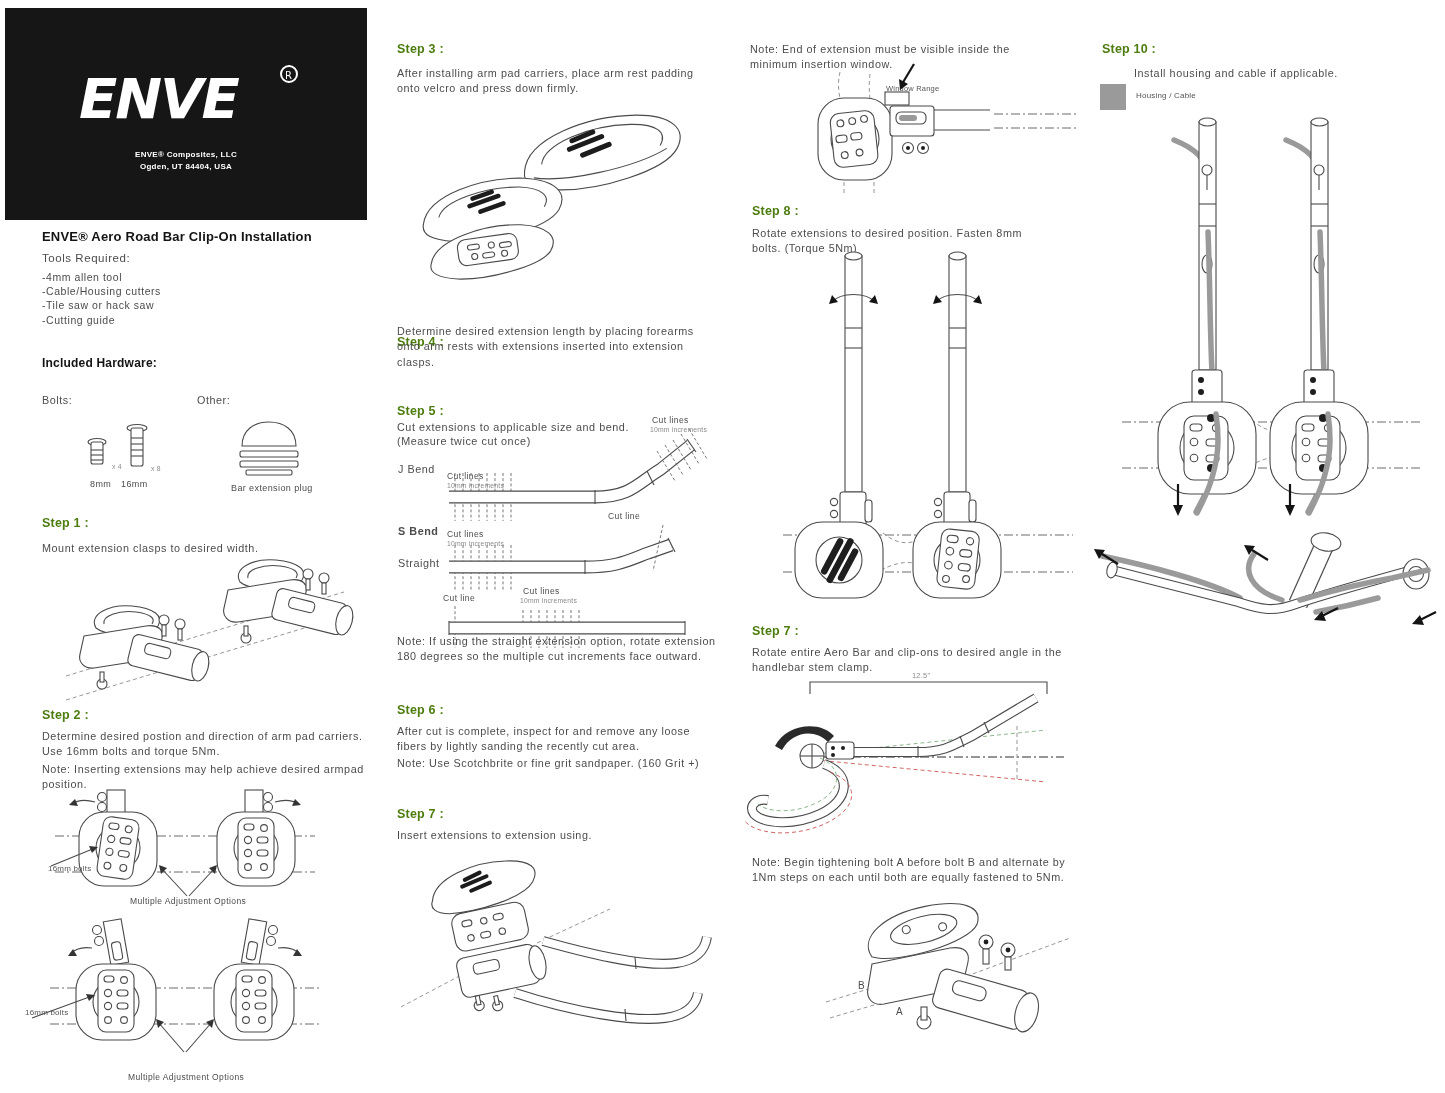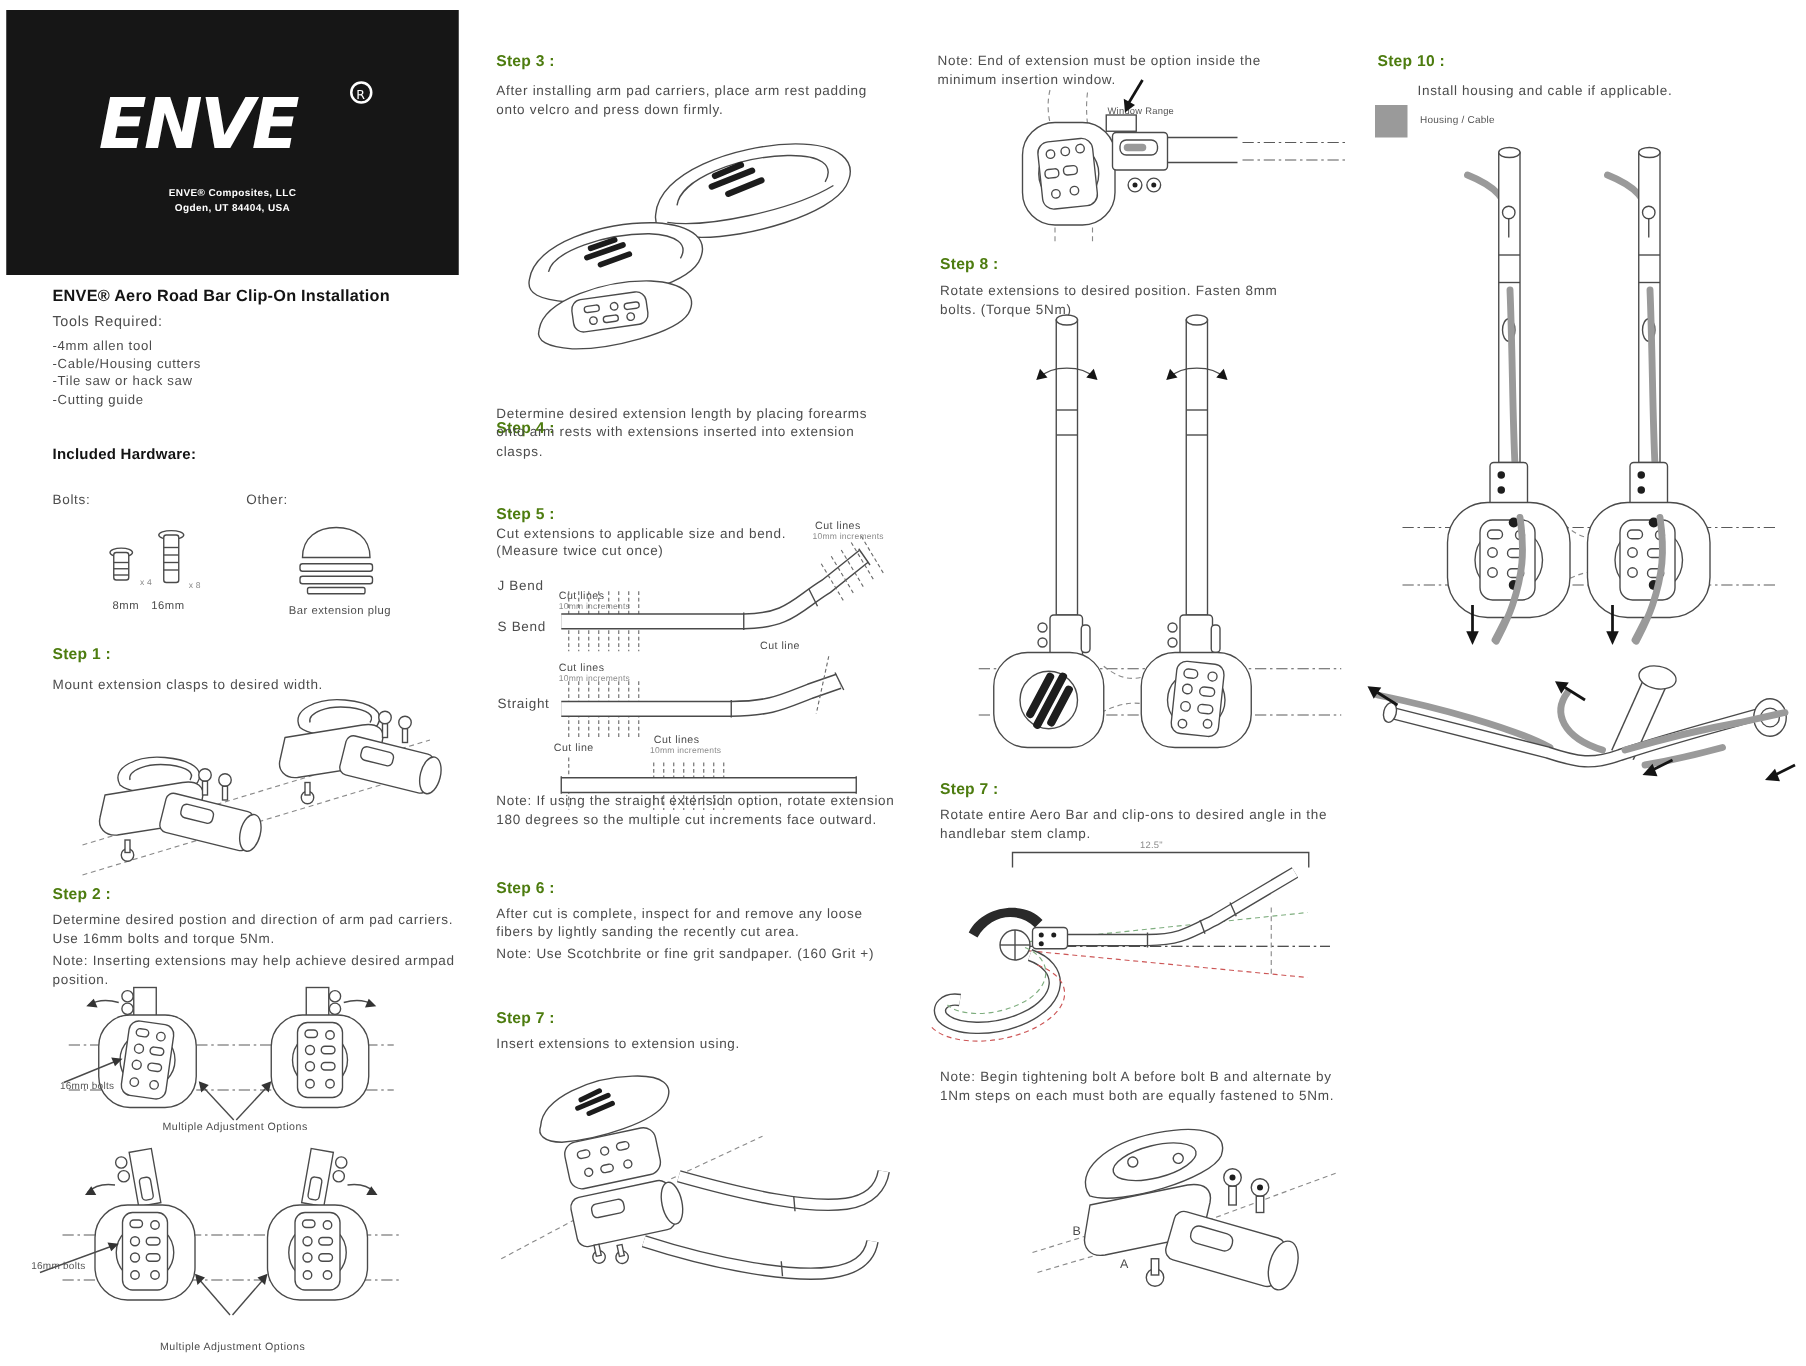--- a/index.html
+++ b/index.html
@@ -293,21 +293,21 @@
   <line class="ln" x1="160" y1="75" x2="160" y2="89"></line>
   <line class="ln" x1="212" y1="56" x2="219" y2="70"></line>
   <line class="ln" x1="252" y1="24" x2="261" y2="37"></line>
   <line class="cut" x1="222" y1="36" x2="240" y2="66"></line>
   <line class="cut" x1="230" y1="30" x2="248" y2="60"></line>
   <line class="cut" x1="238" y1="25" x2="256" y2="55"></line>
   <line class="cut" x1="246" y1="19" x2="264" y2="49"></line>
   <line class="cut" x1="254" y1="14" x2="272" y2="44"></line>
 </svg>
 
-<div class="abs bt" style="left:398px;top:495px;">S Bend</div>
+<div class="abs bt" style="left:398px;top:524px;font-weight:bold;">S Bend</div>
 <div class="abs lbl" style="left:447px;top:529px;font-size:8.5px;">Cut lines</div>
 <div class="abs tiny" style="left:447px;top:540px;">10mm increments</div>
 <div class="abs lbl" style="left:608px;top:511px;font-size:8.5px;">Cut line</div>
 <svg class="d" style="left:435px;top:525px;" width="290" height="75" viewBox="0 0 290 75">
   <g>
     <line class="cut" x1="20" y1="20" x2="20" y2="66"></line>
       <line class="cut" x1="28" y1="20" x2="28" y2="66"></line>
     <line class="cut" x1="36" y1="20" x2="36" y2="66"></line>
       <line class="cut" x1="44" y1="20" x2="44" y2="66"></line>
     <line class="cut" x1="52" y1="20" x2="52" y2="66"></line>
@@ -381,21 +381,21 @@
       <rect class="fw" x="88" y="150" width="4" height="9"></rect>
   </g>
   <path class="tube-o2" d="M148,96 C205,112 252,122 282,118 C302,115 310,104 312,92"></path>
   <path class="tube-i2" d="M148,96 C205,112 252,122 282,118 C302,115 310,104 312,92"></path>
   <path class="tube-o2" d="M120,148 C182,168 240,177 270,173 C292,170 301,160 303,148"></path>
   <path class="tube-i2" d="M120,148 C182,168 240,177 270,173 C292,170 301,160 303,148"></path>
   <line class="ln" x1="240" y1="112" x2="241" y2="124"></line>
   <line class="ln" x1="230" y1="164" x2="231" y2="176"></line>
 </svg>
 
-<div class="abs bt" style="left:750px;top:42px;width:300px;">Note: End of extension must be option inside the minimum insertion window.</div>
+<div class="abs bt" style="left:750px;top:42px;width:300px;">Note: End of extension must be visible inside the minimum insertion window.</div>
 <div class="abs tiny" style="left:886px;top:84px;font-size:7.5px;color:#555;">Window Range</div>
 <svg class="d" style="left:748px;top:60px;" width="330" height="135" viewBox="0 0 330 135">
   <path class="dash" d="M92,12 C90,20 90,29 92,38"></path>
   <path class="dash" d="M122,14 C121,22 121,30 122,39"></path>
   <rect class="fw" x="70" y="38" width="74" height="82" rx="26"></rect>
   <circle class="ln" cx="107" cy="79" r="24"></circle>
   <g transform="rotate(-6 106 78)">
     <rect class="fw" x="84" y="52" width="44" height="54" rx="9"></rect>
     <circle class="ln" cx="94" cy="62" r="3.4"></circle>
       <circle class="ln" cx="106" cy="61" r="3.4"></circle>
@@ -500,21 +500,21 @@
   <rect class="fw" x="80" y="64" width="28" height="17" rx="3"></rect>
   <circle class="dk" cx="87" cy="70" r="2"></circle>
     <circle class="dk" cx="97" cy="70" r="2"></circle>
     <circle class="dk" cx="87" cy="77" r="2"></circle>
   <path class="tube-o2" d="M78,86 C106,96 104,122 74,136 C48,148 18,146 8,136 C2,128 10,120 22,122"></path>
   <path class="tube-i2" d="M78,86 C106,96 104,122 74,136 C48,148 18,146 8,136 C2,128 10,120 22,122"></path>
   <path class="rdash" d="M84,94 C116,106 112,132 76,147 C44,160 8,156 -2,142"></path>
   <path class="gdash" d="M74,80 C98,90 96,114 68,126 C46,136 20,134 12,126"></path>
 </svg>
 
-<div class="abs bt" style="left:752px;top:855px;width:320px;">Note: Begin tightening bolt A before bolt B and alternate by 1Nm steps on each must both are equally fastened to 5Nm.</div>
+<div class="abs bt" style="left:752px;top:855px;width:320px;">Note: Begin tightening bolt A before bolt B and alternate by 1Nm steps on each until both are equally fastened to 5Nm.</div>
 <svg class="d" style="left:820px;top:892px;" width="260" height="155" viewBox="0 0 260 155">
   <path class="dash" d="M10,126 L152,84"></path>
   <path class="dash" d="M120,94 L250,46"></path>
   <path class="dash" d="M6,110 L58,94"></path>
   <g transform="rotate(-14 110 42)">
     <path class="fw" d="M48,50 C40,28 70,12 112,14 C150,16 168,28 158,44 C146,60 70,64 48,50 Z"></path>
     <ellipse class="ln" cx="105" cy="36" rx="34" ry="13"></ellipse>
     <circle class="ln" cx="88" cy="32" r="4"></circle>
       <circle class="ln" cx="124" cy="38" r="4"></circle>
   </g>

